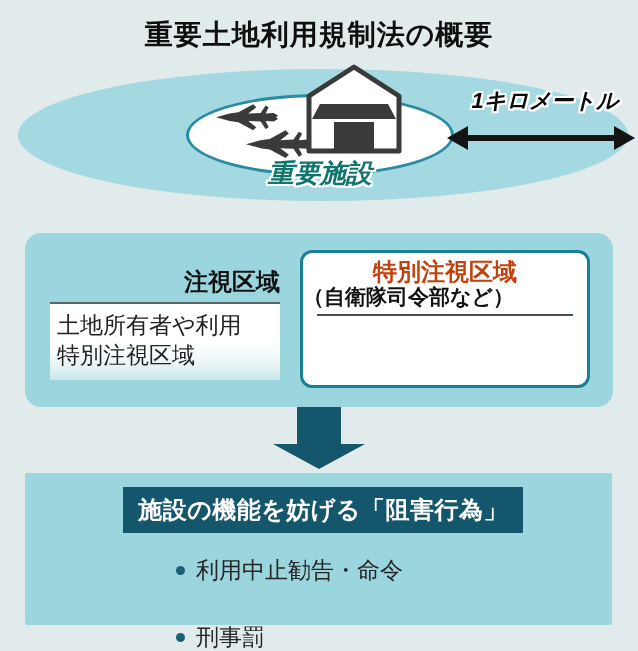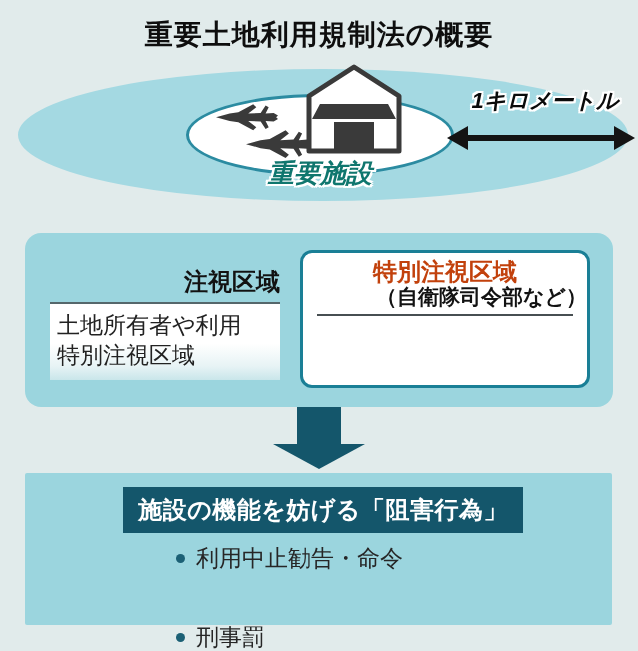--- a/index.html
+++ b/index.html
@@ -62,21 +62,21 @@
     position:absolute;left:25px;top:69px;width:230px;height:78px;box-sizing:border-box;
     border-top:2px solid #55676b;
     background:linear-gradient(to bottom,#ffffff 0%,#ffffff 52%,#e7f3f5 82%,#c9e6ea 100%);
     padding:6px 7px 0 7px;font-size:23px;line-height:30px;color:#222;
   }
   .special-card{
     position:absolute;left:275px;top:17px;width:290px;height:138px;box-sizing:border-box;
     background:#fff;border:3px solid var(--teal-border);border-radius:12px;
   }
   .sc-heading{margin-top:6px;text-align:center;font-size:24px;font-weight:bold;line-height:26px;color:#c2410c;}
-  .sc-subheading{text-align:right;font-size:21px;font-weight:bold;line-height:24px;color:#121212;font-family:Liberation Serif, serif;}
+  .sc-subheading{text-align:left;font-size:21px;font-weight:bold;line-height:24px;color:#121212;font-family:Liberation Serif, serif;}
   .sc-divider{height:2px;background:#474f52;margin:5px 14px 4px 14px;}
   .sc-body{padding:0 10px 0 15px;font-size:23px;line-height:29px;color:#222;}
   
   .da-shaft{position:absolute;left:297px;top:407px;width:44px;height:38px;background:var(--dark-teal);}
   .da-head{
     position:absolute;left:273px;top:444px;width:0;height:0;
     border-left:46px solid transparent;border-right:46px solid transparent;
     border-top:25px solid var(--dark-teal);
   }
   
@@ -84,21 +84,21 @@
     position:absolute;left:25px;top:473px;width:587px;height:152px;
     background:var(--panel-fill);border-radius:2px;
   }
   .ob-header{
     position:absolute;left:98px;top:14px;width:400px;height:46px;line-height:46px;
     background:var(--dark-teal);color:#fff;text-align:center;
     font-size:24px;font-weight:bold;letter-spacing:0.5px;
   }
   .bullet-row{position:absolute;left:151px;display:flex;align-items:center;gap:11px;
     font-size:23px;line-height:26px;color:#262626;}
-  .bullet-row.r1{top:72px;}
+  .bullet-row.r1{top:84px;}
   .bullet-row.r2{top:111px;margin-top:40px;}
   .dot{width:9px;height:9px;border-radius:50%;background:#1b6075;flex:0 0 auto;}
 </style>
 </head>
 <body>
 
 <div class="canvas">
 
   <div class="title">重要土地利用規制法の概要</div>
 

